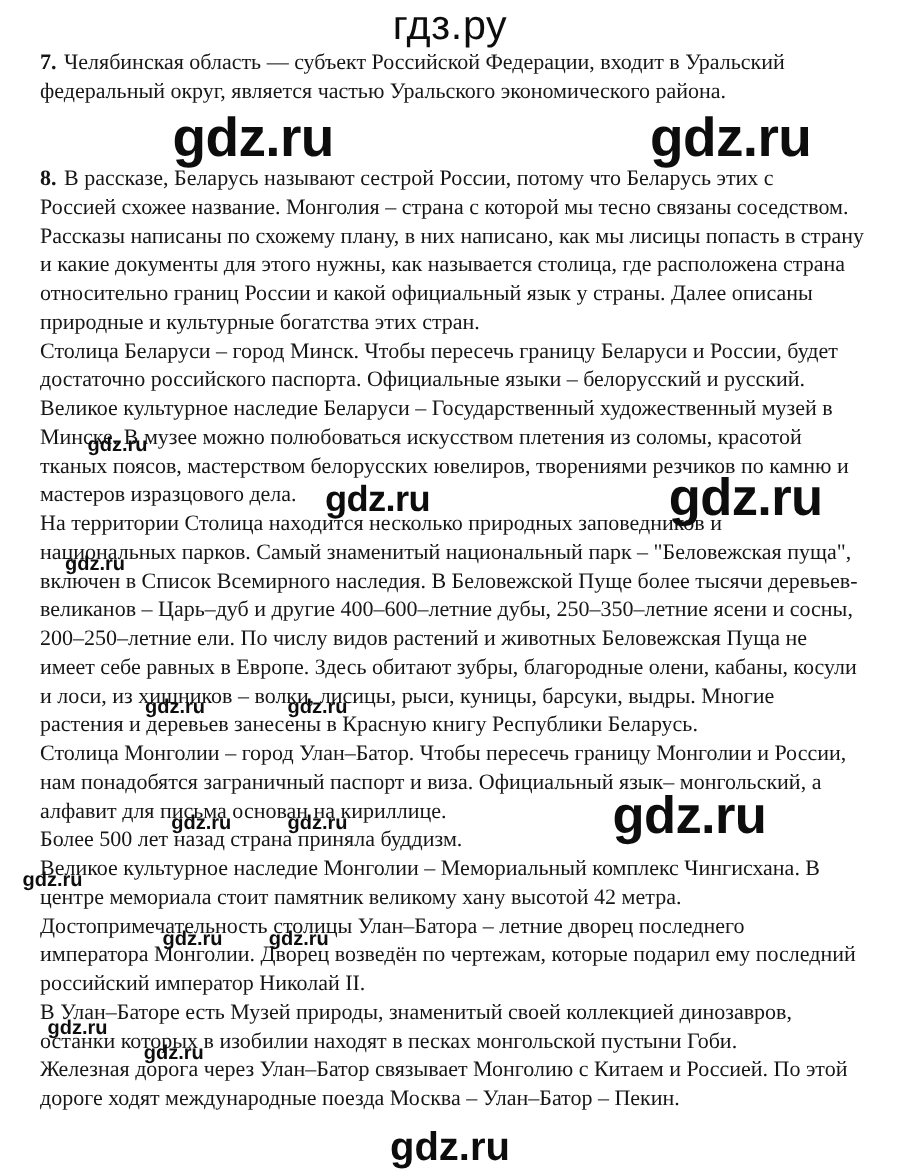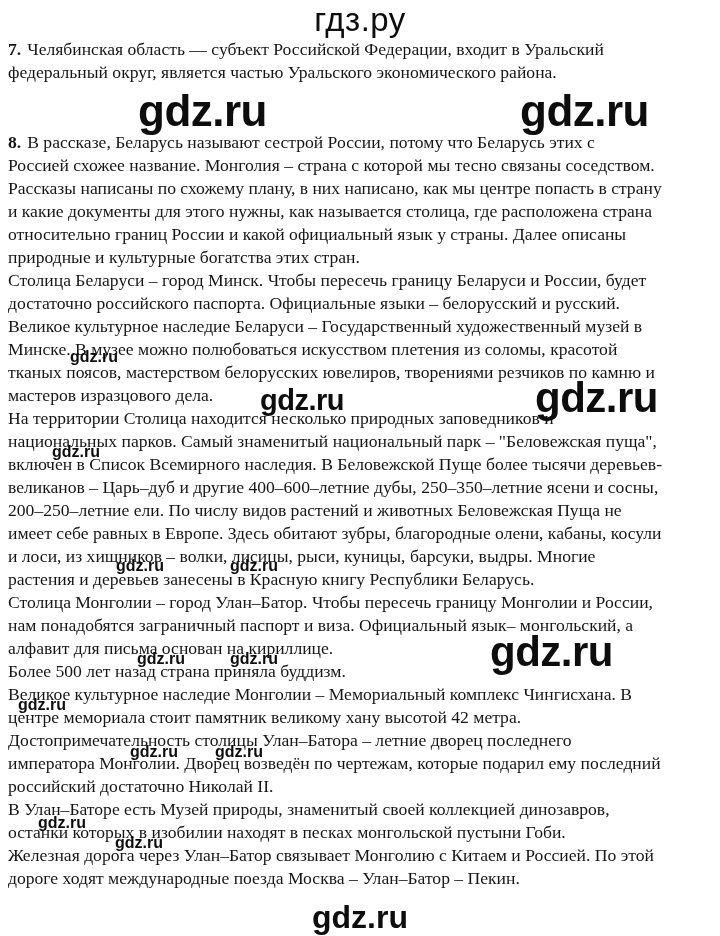--- a/index.html
+++ b/index.html
@@ -21,21 +21,21 @@
     letter-spacing: 0.5px;
     color: #0d0d0d;
   }
 
   .answer {
     position: absolute; left: 8px; right: 4px;
     font-size: 17.6px; line-height: 23px;
   }
   .answer-7 { top: 38px; }
   .answer-8 { top: 131px; }
-  .line { white-space: nowrap; }
+  .line { white-space: nowrap; margin-left: 24px; }
   .num { font-weight: bold; margin-right: 6px; }
 
   .wm {
     position: absolute;
     font-family: "Liberation Sans", sans-serif;
     font-weight: bold; line-height: 1;
     color: #0d0d0d;
     letter-spacing: -0.5px;
   }
   .wm-big   { font-size: 44px; }
@@ -66,21 +66,21 @@
         <div class="line">федеральный округ, является частью Уральского экономического района.</div>
       </div>
   </div>
 
   <div class="answer answer-8">
     <div class="line">
       <span class="num">8.</span><span>В рассказе, Беларусь называют сестрой России, потому что Беларусь этих с</span>
     </div>
     <div>
         <div class="line">Россией схожее название. Монголия – страна с которой мы тесно связаны соседством.</div>
-        <div class="line">Рассказы написаны по схожему плану, в них написано, как мы центре попасть в страну</div>
+        <div class="line">Рассказы написаны по схожему плану, в них написано, как мы лисицы попасть в страну</div>
         <div class="line">и какие документы для этого нужны, как называется столица, где расположена страна</div>
         <div class="line">относительно границ России и какой официальный язык у страны. Далее описаны</div>
         <div class="line">природные и культурные богатства этих стран.</div>
         <div class="line">Столица Беларуси – город Минск. Чтобы пересечь границу Беларуси и России, будет</div>
         <div class="line">достаточно российского паспорта. Официальные языки – белорусский и русский.</div>
         <div class="line">Великое культурное наследие Беларуси – Государственный художественный музей в</div>
         <div class="line">Минске. В музее можно полюбоваться искусством плетения из соломы, красотой</div>
         <div class="line">тканых поясов, мастерством белорусских ювелиров, творениями резчиков по камню и</div>
         <div class="line">мастеров изразцового дела.</div>
         <div class="line">На территории Столица находится несколько природных заповедников и</div>
@@ -92,21 +92,21 @@
         <div class="line">и лоси, из хищников – волки, лисицы, рыси, куницы, барсуки, выдры. Многие</div>
         <div class="line">растения и деревьев занесены в Красную книгу Республики Беларусь.</div>
         <div class="line">Столица Монголии – город Улан–Батор. Чтобы пересечь границу Монголии и России,</div>
         <div class="line">нам понадобятся заграничный паспорт и виза. Официальный язык– монгольский, а</div>
         <div class="line">алфавит для письма основан на кириллице.</div>
         <div class="line">Более 500 лет назад страна приняла буддизм.</div>
         <div class="line">Великое культурное наследие Монголии – Мемориальный комплекс Чингисхана. В</div>
         <div class="line">центре мемориала стоит памятник великому хану высотой 42 метра.</div>
         <div class="line">Достопримечательность столицы Улан–Батора – летние дворец последнего</div>
         <div class="line">императора Монголии. Дворец возведён по чертежам, которые подарил ему последний</div>
-        <div class="line">российский достаточно Николай II.</div>
+        <div class="line">российский император Николай II.</div>
         <div class="line">В Улан–Баторе есть Музей природы, знаменитый своей коллекцией динозавров,</div>
         <div class="line">останки которых в изобилии находят в песках монгольской пустыни Гоби.</div>
         <div class="line">Железная дорога через Улан–Батор связывает Монголию с Китаем и Россией. По этой</div>
         <div class="line">дороге ходят международные поезда Москва – Улан–Батор – Пекин.</div>
       </div>
   </div>
 
   <div class="wm wm-big" style="left:138px; top:89px;">gdz.ru</div>
   <div class="wm wm-big" style="left:520px; top:89px;">gdz.ru</div>
   <div class="wm wm-med2" style="left:260px; top:386px;">gdz.ru</div>

